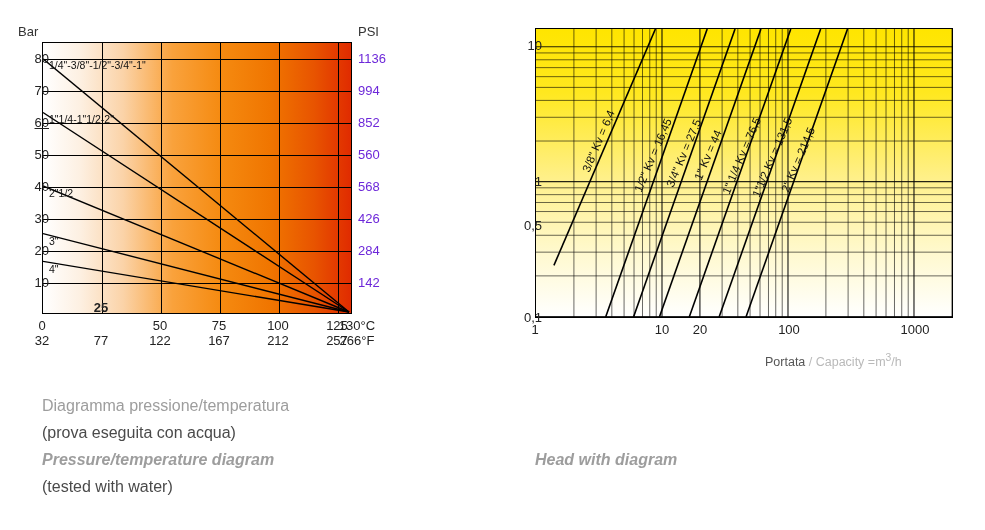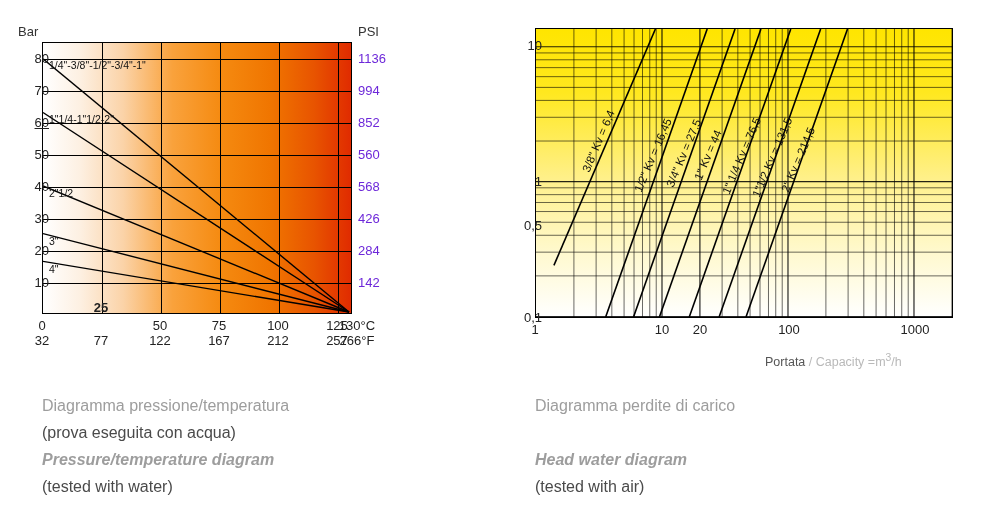--- a/index.html
+++ b/index.html
@@ -243,16 +243,14 @@
   <div class="rxtick" style="left:42px;top:322px;">1</div>
   <div class="rxtick" style="left:169px;top:322px;">10</div>
   <div class="rxtick" style="left:207px;top:322px;">20</div>
   <div class="rxtick" style="left:296px;top:322px;">100</div>
   <div class="rxtick" style="left:422px;top:322px;">1000</div>
 
   <div class="axis-caption" style="left:295px;top:352px;">
     <span class="b">Portata</span><span class="g"> / </span><span class="g">Capacity</span><span class="g"> =m</span><sup class="g">3</sup><span class="g">/h</span>
   </div>
 
-  <div class="caption cap-title" style="left:65px;top:392px;">Diagramma perdite di carico</div>
-  <div class="caption cap-title-en" style="left:65px;top:446px;">Head water diagram</div>
-  <div class="caption cap-sub-en" style="left:65px;top:473px;">(tested with air)</div>
+  <div class="caption cap-title-en" style="left:65px;top:446px;">Head with diagram</div>
 </div>
 
 </body></html>

